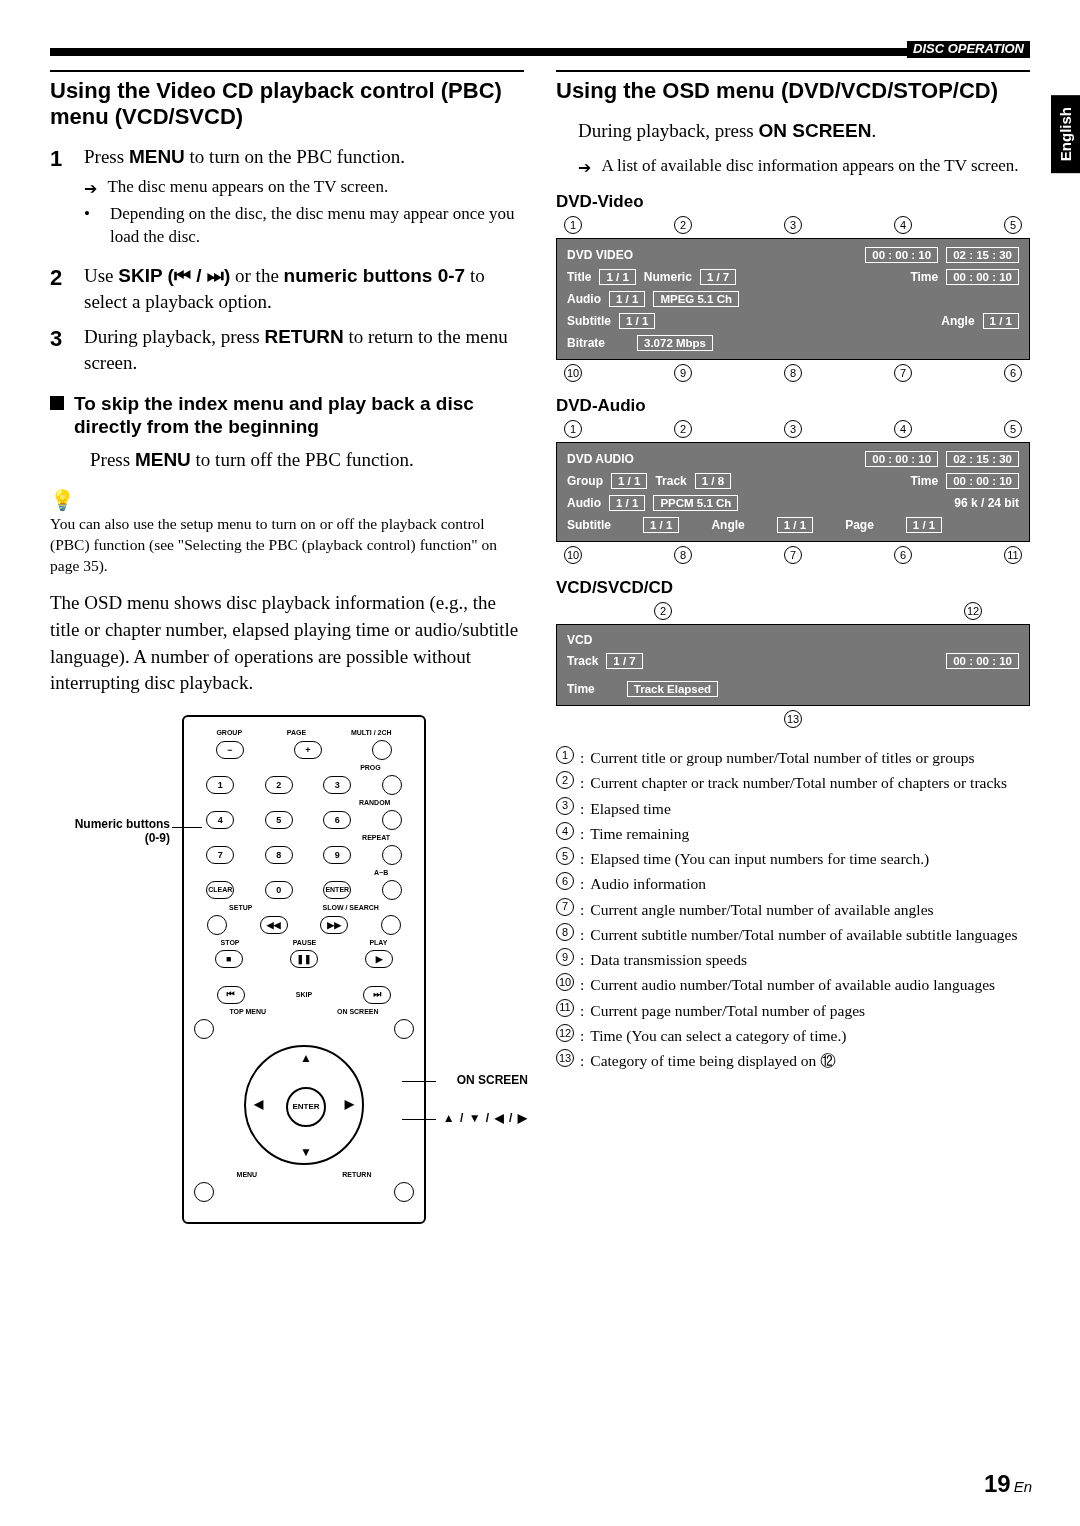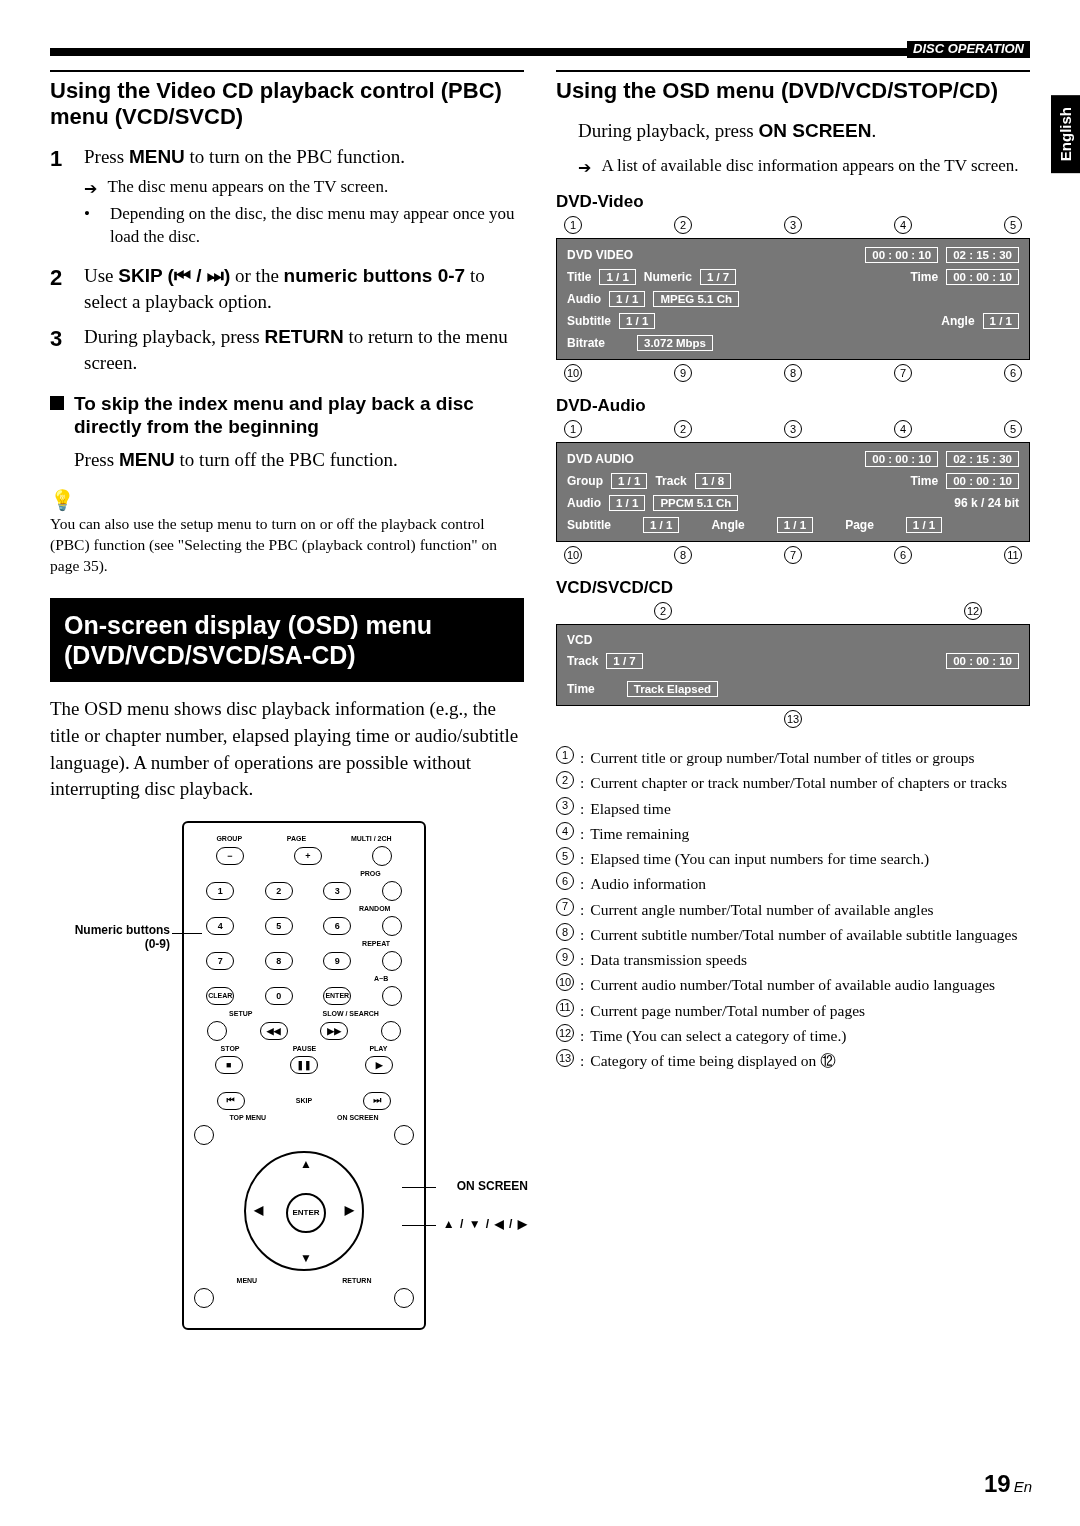--- a/index.html
+++ b/index.html
@@ -97,26 +97,25 @@
 
       <div class="step">
         <div class="stepnum">3</div>
         <div><span>During playback, press </span><b class="sans">RETURN</b><span> to return to the menu screen.</span></div>
       </div>
 
       <div class="subhead">
           <span class="sq"></span>
           <span>To skip the index menu and play back a disc directly from the beginning</span>
         </div>
-      <div class="body" style="margin-left:24px"><span>Press </span><b class="sans">MENU</b><span> to turn off the PBC function.</span></div>
+      <div class="body" style="margin-left:40px"><span>Press </span><b class="sans">MENU</b><span> to turn off the PBC function.</span></div>
 
       <div class="tip">💡</div>
       <div class="note">You can also use the setup menu to turn on or off the playback control (PBC) function (see "Selecting the PBC (playback control) function" on page 35).</div>
 
-      <div class="blackbox">On-screen display (OSD) menu (DVD/VCD/SVCD/SA-CD)</div>
       <div class="body" style="margin-top:14px">The OSD menu shows disc playback information (e.g., the title or chapter number, elapsed playing time or audio/subtitle language). A number of operations are possible without interrupting disc playback.</div>
 
       <div class="remote-wrap">
         <div class="side-label left">Numeric buttons (0-9)</div>
         <div class="side-label r1">ON SCREEN</div>
         <div class="side-label r2">▲ / ▼ / ◀ / ▶</div>
         <div class="line" style="left:50px;top:112px;width:30px"></div>
         <div class="line" style="left:280px;top:366px;width:34px"></div>
         <div class="line" style="left:280px;top:404px;width:34px"></div>
         <div class="remote">

